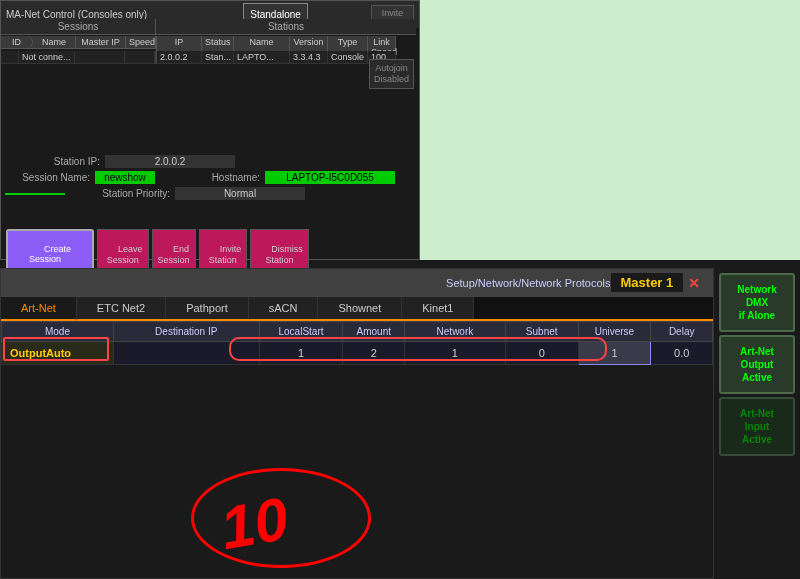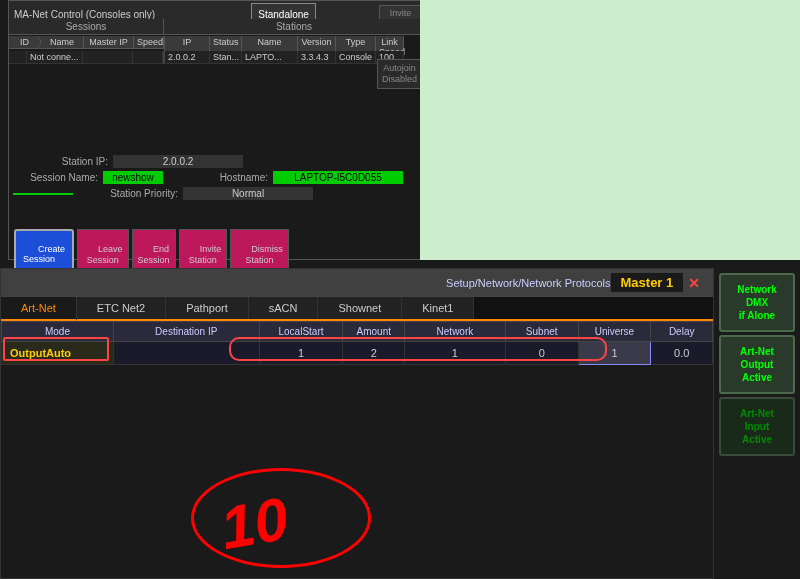--- a/index.html
+++ b/index.html
@@ -10,21 +10,21 @@
       font-family: Arial, sans-serif;
       font-size: 11px;
       overflow: hidden;
       position: relative;
     }
 
     
     .top-panel {
       position: absolute;
       top: 0;
-      left: 8px;
+      left: 0;
       width: 420px;
       height: 260px;
       background: #1a1a1a;
       border: 1px solid #555;
     }
 
     .top-panel-title {
       background: #2a2a2a;
       color: #ccc;
       font-size: 10px;
@@ -418,21 +418,21 @@
         <span class="form-value" style="min-width:60px; background:#00cc00;"></span>
       </div>
       <div class="form-col" style="margin-left:10px;">
         <span class="form-label">Station Priority:</span>
         <span class="form-value-gray">Normal</span>
       </div>
     </div>
   </div>
 
   <div style="position:absolute; top:228px; left:5px; display:flex; gap:3px;">
-    <div class="create-session-btn" style="white-space:pre; font-size:9px; border:2px solid #aaa; border-radius:3px; padding:3px 7px; background:#1d4ed8; color:#fff;">
+    <div class="create-session-btn" style="white-space:pre; font-size:9px; border:2px solid #aaa; border-radius:3px; padding:3px 21px; background:#8b5cf6; color:#fff;">
       <span>Create
 Session</span>
     </div>
     <div class="action-btn" style="white-space:pre;">
       <span>Leave
 Session</span>
     </div>
     <div class="action-btn" style="white-space:pre;">
       <span>End
 Session</span>

